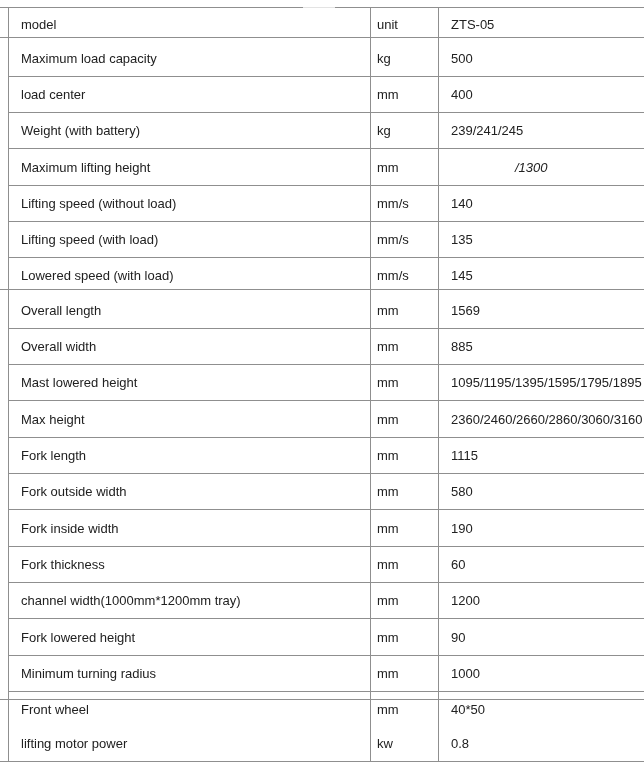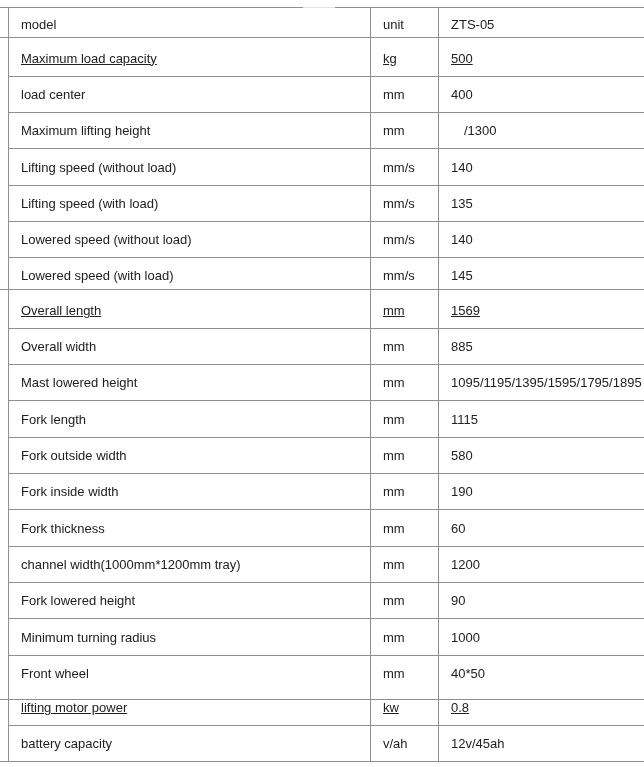--- a/index.html
+++ b/index.html
@@ -24,23 +24,23 @@
     border-top:1px solid #8f8f8f;
     border-left:1px solid #8f8f8f;
     font-size:13px;
     color:#212121;
     padding:0 4px 0 12px;
     vertical-align:middle;
     white-space:nowrap;
     overflow:hidden;
   }
   tr.first td{border-top:none;}
-  tr.group-start td{border-top:none;text-decoration:underline;} 
-  td.unit-cell{}
-  td.value-cell.indent{padding-left:25px;}
+  tr.group-start td{border-top:none;} 
+  td.unit-cell{padding-left:6px;}
+  td.value-cell.indent{padding-left:76px;font-style:italic;}
   .hline{
     position:absolute;left:0;width:644px;height:1px;
     background:#8f8f8f;
   }
   .hline-artifact{
     position:absolute;top:7px;left:303px;width:32px;height:1px;
     background:rgba(255,255,255,0.75);
   }
 </style>
 </head>
@@ -63,58 +63,63 @@
           <td class="label-cell">Maximum load capacity</td>
           <td class="unit-cell">kg</td>
           <td class="value-cell">500</td>
         </tr>
         <tr>
           <td class="label-cell">load center</td>
           <td class="unit-cell">mm</td>
           <td class="value-cell">400</td>
         </tr>
         <tr>
+          <td class="label-cell">Weight (with battery)</td>
+          <td class="unit-cell">kg</td>
+          <td class="value-cell">239/241/245</td>
+        </tr>
+        <tr>
           <td class="label-cell">Maximum lifting height</td>
           <td class="unit-cell">mm</td>
           <td class="value-cell indent">/1300</td>
         </tr>
         <tr>
           <td class="label-cell">Lifting speed (without load)</td>
           <td class="unit-cell">mm/s</td>
           <td class="value-cell">140</td>
         </tr>
         <tr>
           <td class="label-cell">Lifting speed (with load)</td>
           <td class="unit-cell">mm/s</td>
           <td class="value-cell">135</td>
-        </tr>
-        <tr>
-          <td class="label-cell">Lowered speed (without load)</td>
-          <td class="unit-cell">mm/s</td>
-          <td class="value-cell">140</td>
         </tr>
         <tr>
           <td class="label-cell">Lowered speed (with load)</td>
           <td class="unit-cell">mm/s</td>
           <td class="value-cell">145</td>
         </tr>
         <tr class="group-start">
           <td class="label-cell">Overall length</td>
           <td class="unit-cell">mm</td>
           <td class="value-cell">1569</td>
         </tr>
         <tr>
           <td class="label-cell">Overall width</td>
           <td class="unit-cell">mm</td>
           <td class="value-cell">885</td>
         </tr>
         <tr>
           <td class="label-cell">Mast lowered height</td>
           <td class="unit-cell">mm</td>
           <td class="value-cell">1095/1195/1395/1595/1795/1895</td>
+        </tr>
+        <tr>
+          <td class="label-cell">Max height</td>
+          <td class="unit-cell">mm</td>
+          <td class="value-cell">2360/2460/2660/2860/3060/3160</td>
         </tr>
         <tr>
           <td class="label-cell">Fork length</td>
           <td class="unit-cell">mm</td>
           <td class="value-cell">1115</td>
         </tr>
         <tr>
           <td class="label-cell">Fork outside width</td>
           <td class="unit-cell">mm</td>
           <td class="value-cell">580</td>
@@ -147,25 +152,20 @@
         <tr>
           <td class="label-cell">Front wheel</td>
           <td class="unit-cell">mm</td>
           <td class="value-cell">40*50</td>
         </tr>
         <tr class="group-start">
           <td class="label-cell">lifting motor power</td>
           <td class="unit-cell">kw</td>
           <td class="value-cell">0.8</td>
         </tr>
-        <tr>
-          <td class="label-cell">battery capacity</td>
-          <td class="unit-cell">v/ah</td>
-          <td class="value-cell">12v/45ah</td>
-        </tr>
       </tbody>
   </table>
   <div class="hline" style="top: 7px;"></div>
     <div class="hline" style="top: 37px;"></div>
     <div class="hline" style="top: 289px;"></div>
     <div class="hline" style="top: 699px;"></div>
     <div class="hline" style="top: 761px;"></div>
     <div class="hline-artifact"></div>
 </div>
 

